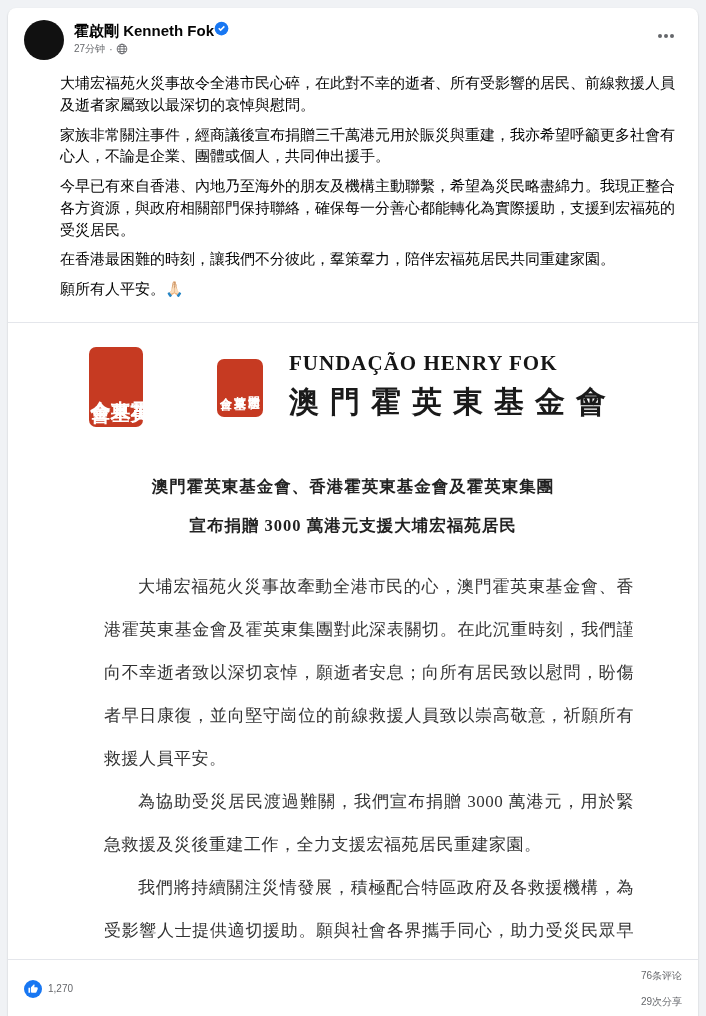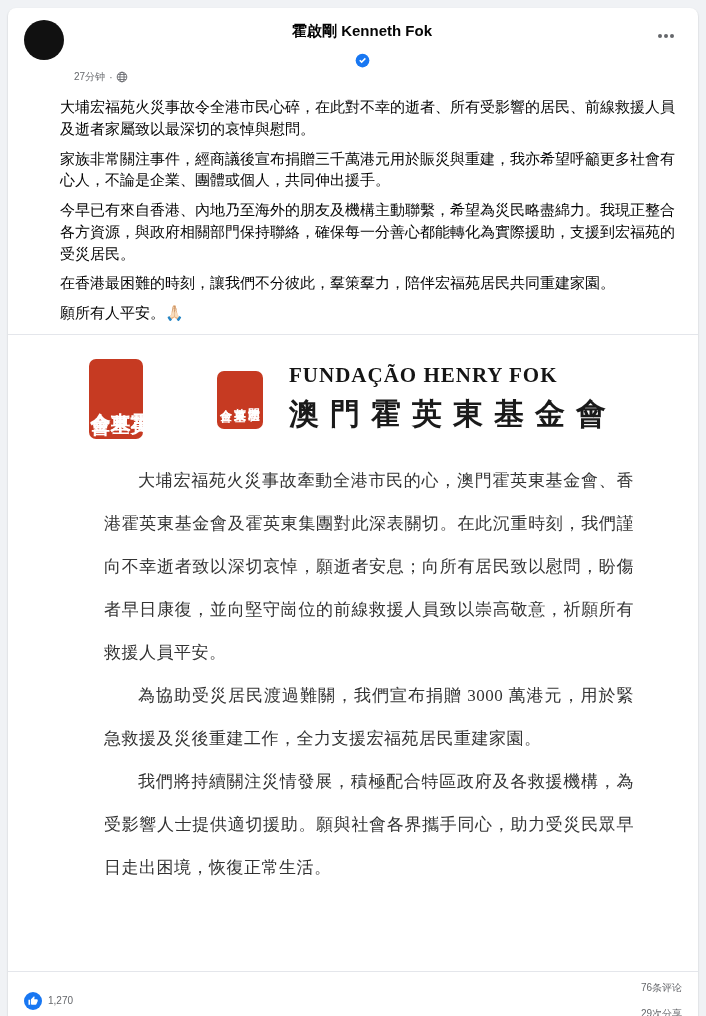--- a/index.html
+++ b/index.html
@@ -23,21 +23,21 @@
     align-items: flex-start;
     padding: 12px 16px 4px 16px;
   }
   .avatar {
     width: 40px; height: 40px;
     border-radius: 50%;
     background: #111;
     flex: 0 0 40px;
   }
   .header-mid { flex: 1; margin-left: 10px; padding-top: 1px; }
-  .author-row { display: flex; align-items: center; gap: 13px; flex-direction: column; }
+  .author-row { display: flex; gap: 0; }
   .author-name { font-size: 15px; font-weight: 700; color: #050505; line-height: 19px; }
   .badge { width: 15px; height: 15px; display: inline-block; }
   .meta-row {
     display: flex; align-items: center; gap: 4px;
     font-size: 10px; color: #65676b; margin-top: 2px;
   }
   .globe { width: 12px; height: 12px; display: inline-block; }
   .more-btn {
     width: 32px; height: 32px;
     border: none; background: transparent;
@@ -51,20 +51,21 @@
   
   .letter {
     border-top: 1px solid #e4e6eb;
     border-bottom: 1px solid #e4e6eb;
     background: #fff;
     height: 638px;
     overflow: hidden;
     padding-top: 24px;
     font-family: "Liberation Serif", "DejaVu Serif", serif;
     cursor: pointer;
+    margin-top: 12px;
   }
   .letterhead {
     display: flex;
     align-items: flex-start;
     justify-content: center;
     gap: 26px;
     height: 80px;
   }
   .seal {
     background: #c63a22;
@@ -184,20 +185,24 @@
         <div class="seal-col">澳門霍</div>
         <div class="seal-col">英東基</div>
         <div class="seal-col">金會</div>
       </div>
       <div class="org-block">
         <div class="org-latin">FUNDAÇÃO HENRY FOK</div>
         <div class="org-chinese">澳門霍英東基金會</div>
       </div>
     </div>
 
+    <div class="letter-title">
+      <div>澳門霍英東基金會、香港霍英東基金會及霍英東集團</div>
+      <div>宣布捐贈 3000 萬港元支援大埔宏福苑居民</div>
+    </div>
 
     <div class="letter-body">
       <p>大埔宏福苑火災事故牽動全港市民的心，澳門霍英東基金會、香港霍英東基金會及霍英東集團對此深表關切。在此沉重時刻，我們謹向不幸逝者致以深切哀悼，願逝者安息；向所有居民致以慰問，盼傷者早日康復，並向堅守崗位的前線救援人員致以崇高敬意，祈願所有救援人員平安。</p>
       <p>為協助受災居民渡過難關，我們宣布捐贈 3000 萬港元，用於緊急救援及災後重建工作，全力支援宏福苑居民重建家園。</p>
       <p>我們將持續關注災情發展，積極配合特區政府及各救援機構，為受影響人士提供適切援助。願與社會各界攜手同心，助力受災民眾早日走出困境，恢復正常生活。</p>
     </div>
   </div>
 
   <div class="summary">
     <div class="like-chip">

